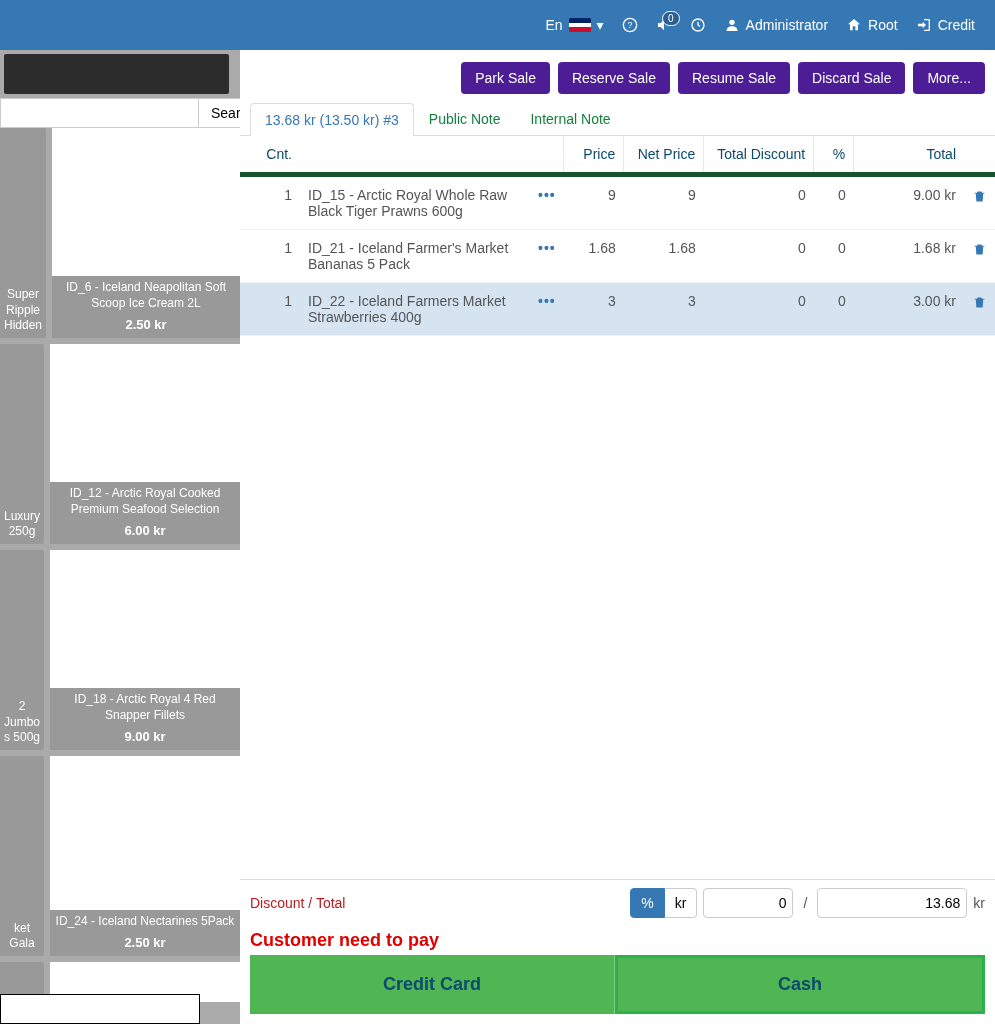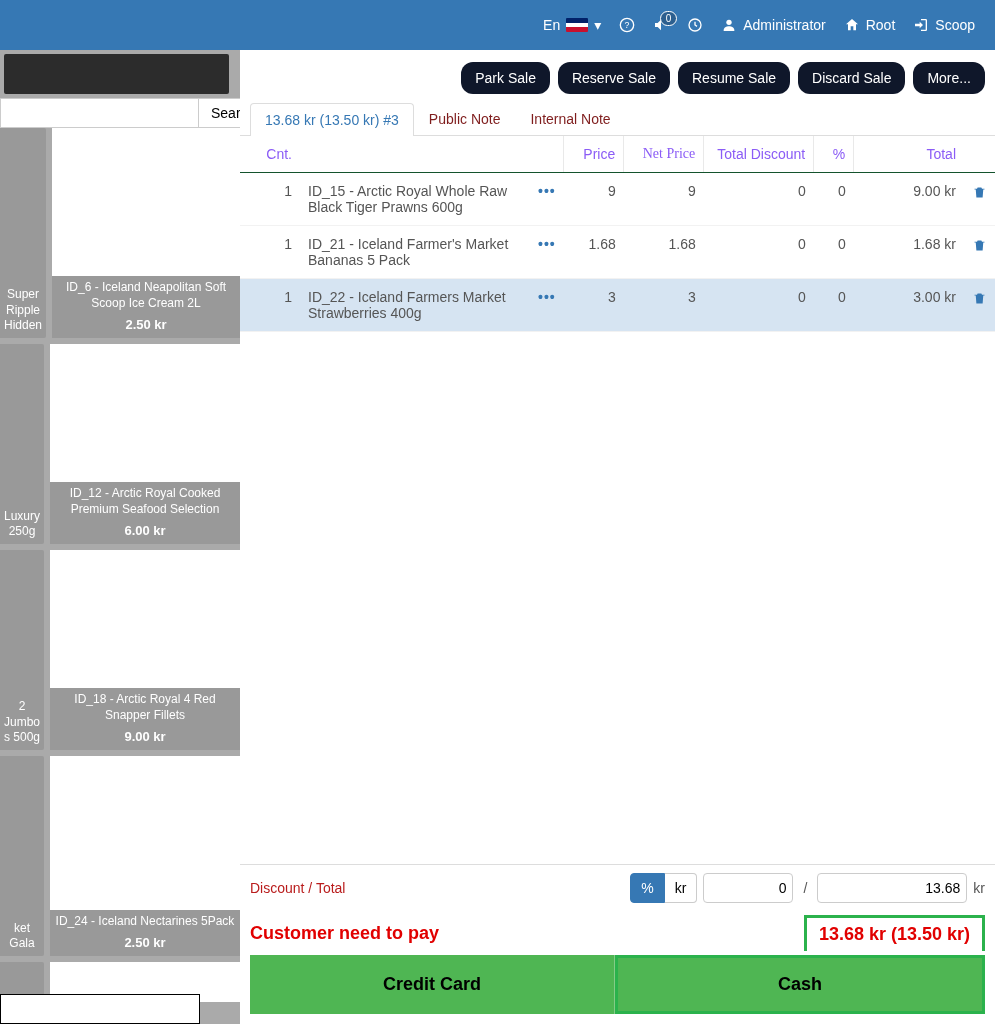--- a/index.html
+++ b/index.html
@@ -25,28 +25,28 @@
   .tile { flex:1; background:#999; color:#fff; font-size:12px; text-align:center; padding:4px; display:flex; flex-direction:column; justify-content:flex-end; min-height:200px; position:relative; line-height:1.3;}
   .tile.half-left { flex:0 0 44px; border-radius:0 2px 2px 0;}
   .tile .img { flex:1; background:#fff; margin:-4px -4px 4px -4px; }
   .tile .price { font-weight:bold; margin-top:6px; font-size:13px;}
   .tile .name { }
 
   
   .right { position:absolute; left:240px; top:50px; right:0; bottom:0; background:#fff; display:flex; flex-direction:column;}
 
   .action-row { padding:12px 10px 8px; display:flex; justify-content:flex-end; gap:8px; }
-  .action-row .btn { background:#0f172a; color:#fff; border:none; border-radius:12px; padding:8px 14px; font-size:14px; cursor:pointer;}
+  .action-row .btn { background:#4c1d95; color:#fff; border:none; border-radius:4px; padding:8px 14px; font-size:14px; cursor:pointer;}
 
   .tabs-row { display:flex; border-bottom:1px solid #ddd; padding:0 10px; align-items:flex-end;}
-  .tab { padding:8px 14px; color:#7f1d1d; font-size:14px; cursor:pointer; border:1px solid transparent; border-bottom:none; border-radius:4px 4px 0 0;}
+  .tab { padding:8px 14px; color:#15803d; font-size:14px; cursor:pointer; border:1px solid transparent; border-bottom:none; border-radius:4px 4px 0 0;}
   .tab.active { color:#3678b4; border-color:#ddd; background:#fff; position:relative; top:1px;}
 
   table.cart { width:100%; border-collapse:collapse; font-size:14px; color:#555;}
-  table.cart th { text-align:left; font-weight:normal; color:#8b5cf6; padding:10px 8px; border-bottom:1px solid #14532d;}
+  table.cart th { text-align:left; font-weight:normal; color:#0c4a6e; padding:10px 8px; border-bottom:5px solid #14532d;}
   table.cart th.num, table.cart td.num { text-align:right; }
   table.cart td { padding:10px 8px; vertical-align:top; border-bottom:1px solid #f2f2f2;}
   table.cart tr.hl td { background:#d6e4f2; }
   .dots { color:#3678b4; letter-spacing:1px; cursor:pointer; font-weight:bold;}
   .trash { color:#3678b4; cursor:pointer; }
   .trash svg { width:15px; height:15px; fill:#3678b4; vertical-align:middle;}
 
   .bottom { margin-top:auto; border-top:1px solid #ddd; }
   .disc-row { display:flex; align-items:center; padding:8px 10px; gap:6px;}
   .disc-row .lbl { color:#b91c1c; flex:1;}
@@ -57,21 +57,21 @@
   .toggle .tb:last-child { border-radius:0 4px 4px 0; border-left:0;}
   .disc-row input { border:1px solid #ccc; border-radius:4px; padding:6px; text-align:right; font-size:14px;}
   .disc-row .slash { color:#555; padding:0 4px;}
   .disc-row .kr-suffix { color:#555; }
 
   .pay-row { display:flex; align-items:center; padding:4px 10px; }
   .pay-row .pay-lbl { color:#e10000; font-weight:bold; font-size:18px; flex:1;}
   .pay-row .pay-amt { color:#e10000; font-weight:bold; font-size:18px; border:3px solid #2bb24c; border-bottom:none; padding:6px 12px; }
 
   .pay-btns { display:flex; padding:0 10px 10px; gap:0;}
-  .pay-btns .pbtn { flex:1; background:#4fb653; color:#000000; font-size:18px; font-weight:bold; border:none; padding:16px 12px; cursor:pointer; border-right:1px solid rgba(255,255,255,0.3);}
+  .pay-btns .pbtn { flex:1; background:#4fb653; color:#0c4a6e; font-size:18px; font-weight:bold; border:none; padding:16px 12px; cursor:pointer; border-right:1px solid rgba(255,255,255,0.3);}
   .pay-btns .pbtn:last-child { border:3px solid #2bb24c; border-top:3px solid #2bb24c;}
 
   .tiny-box { position:absolute; left:0; bottom:0; width:200px; height:30px; background:#fff; border:1px solid #000; }
 </style>
 </head>
 <body>
 
 <div class="topbar">
   <div class="item">
     <span>En</span>
@@ -106,21 +106,21 @@
   <div class="item">
     <svg viewBox="0 0 24 24">
         <path d="M12 3l9 8h-3v9h-4v-6h-4v6H6v-9H3z"></path>
       </svg>
     <span>Root</span>
   </div>
   <div class="item">
     <svg viewBox="0 0 24 24">
         <path d="M10 17l5-5-5-5v3H3v4h7v3zM19 3h-7v2h7v14h-7v2h7a2 2 0 0 0 2-2V5a2 2 0 0 0-2-2z"></path>
       </svg>
-    <span>Scoop</span>
+    <span>Credit</span>
   </div>
 </div>
 
 <div class="leftcol">
   <div class="leftcol-dark"></div>
   <div class="search-row">
     <input class="search-input" type="text" style="">
     <button class="search-btn">Search</button>
   </div>
   <div class="tiles">
@@ -189,21 +189,21 @@
     <div class="tab">Internal Note</div>
   </div>
 
   <table class="cart">
     <thead>
       <tr>
         <th class="num" style="width:60px;">Cnt.</th>
         <th style="width:230px;"></th>
         <th style="width:30px;"></th>
         <th class="num" style="width:60px; border-left:1px solid #e9e9e9;">Price</th>
-        <th class="num" style="width:80px; border-left:1px solid #e9e9e9;font-family:Liberation Serif, serif;">Net Price</th>
+        <th class="num" style="width:80px; border-left:1px solid #e9e9e9;">Net Price</th>
         <th class="num" style="width:110px; border-left:1px solid #e9e9e9;">Total Discount</th>
         <th class="num" style="width:40px; border-left:1px solid #e9e9e9;">%</th>
         <th class="num" style="border-left:1px solid #e9e9e9;">Total</th>
         <th style="width:24px;"></th>
       </tr>
     </thead>
     <tbody id="cart-body">
         <tr>
           <td class="num">1</td>
           <td>ID_15 - Arctic Royal Whole Raw Black Tiger Prawns 600g</td>
@@ -254,21 +254,20 @@
         <button class="tb">kr</button>
       </div>
       <input type="text" style="width: 90px;" value="0">
       <span class="slash">/</span>
       <input type="text" style="width: 150px;" value="13.68">
       <span class="kr-suffix">kr</span>
     </div>
 
     <div class="pay-row">
       <span class="pay-lbl">Customer need to pay</span>
-      <span class="pay-amt">13.68 kr (13.50 kr)</span>
     </div>
 
     <div class="pay-btns">
       <button class="pbtn">Credit Card</button>
       <button class="pbtn">Cash</button>
     </div>
   </div>
 </div>
 
 </body></html>

